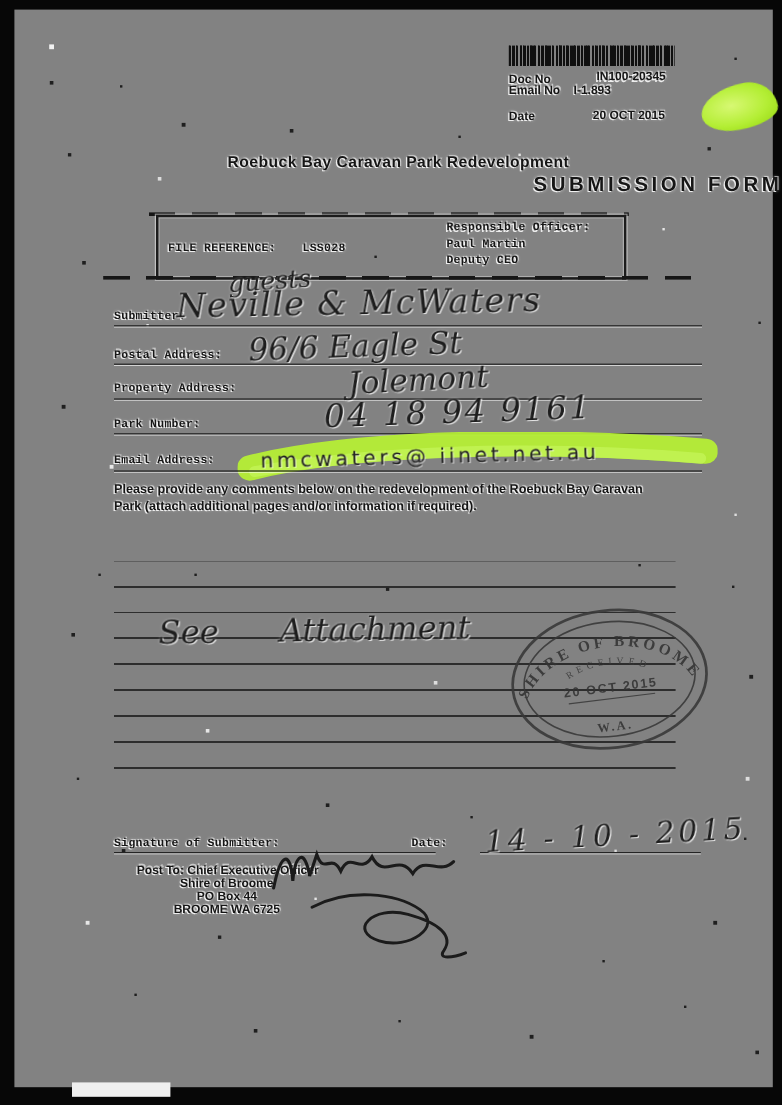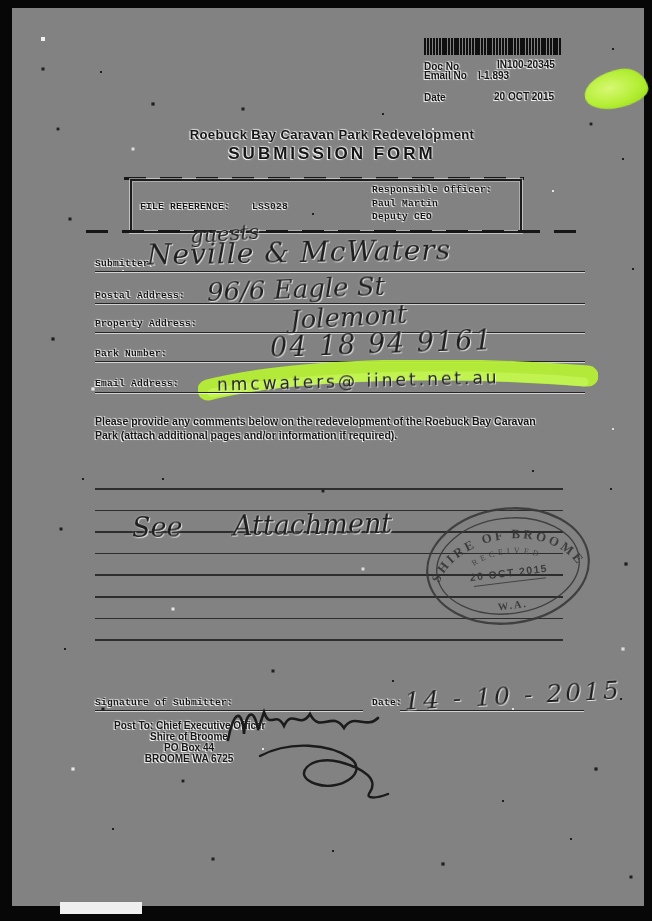--- a/index.html
+++ b/index.html
@@ -70,21 +70,21 @@
     <div class="abs barcode" style="left:412px;top:30px;width:138px;height:17px"></div>
     <div class="abs pr small" style="left:412px;top:53px">Doc No</div>
     <div class="abs pr small" style="left:485px;top:51px">IN100-20345</div>
     <div class="abs pr small" style="left:412px;top:62px">Email No</div>
     <div class="abs pr small" style="left:466px;top:62px">I-1.893</div>
     <div class="abs pr small" style="left:412px;top:84px">Date</div>
     <div class="abs pr small" style="left:482px;top:83px">20 OCT 2015</div>
     <div class="abs blob" style="left:572px;top:62px;width:64px;height:38px"></div>
 
     <div class="abs pr title1" style="left:0;top:119px;width:640px;text-align:center">Roebuck Bay Caravan Park Redevelopment</div>
-    <div class="abs pr title2" style="left:0;top:136px;width:640px;text-align:center">SUBMISSION FORM</div>
+    <div class="abs pr title2" style="left:0;top:136px;width:640px;text-align:right">SUBMISSION FORM</div>
 
     <div class="abs dashrule" style="left:112px;top:169px;width:400px"></div>
     <div class="abs refbox" style="left:118px;top:171px;width:388px;height:50px">
       <div class="abs pr lbl" style="left:8px;top:20px">
         <span>FILE REFERENCE:</span>
         <span style="margin-left:16px">LSS028</span>
       </div>
       <div class="abs pr lbl" style="left:240px;top:3px">Responsible Officer:</div>
       <div class="abs pr lbl" style="left:240px;top:17px">Paul Martin</div>
       <div class="abs pr lbl" style="left:240px;top:30px">Deputy CEO</div>
@@ -110,21 +110,21 @@
     <div class="abs fieldline" style="left:83px;top:353px;width:490px"></div>
 
     <svg class="abs" style="left:186px;top:352px" width="400" height="44" viewBox="0 0 400 44">
       <path d="M 10 30 C 90 10, 230 4, 390 16" stroke="#b5ee35" stroke-width="21" stroke-linecap="round" fill="none" opacity="0.95"></path>
       <path d="M 14 33 C 110 16, 250 10, 386 22" stroke="#c3f456" stroke-width="9" stroke-linecap="round" fill="none" opacity="0.8"></path>
     </svg>
     <div class="abs pr lbl" style="left:83px;top:370px">Email Address:</div>
     <div class="abs hand-print" style="left:205px;top:363px;font-size:17px;transform:rotate(-1.5deg)">nmcwaters@ iinet.net.au</div>
     <div class="abs fieldline" style="left:83px;top:384px;width:490px"></div>
 
-    <div class="abs pr" style="left:83px;top:406px;width:462px;font-size:10.5px;line-height:14px;white-space:normal">Please provide any comments below on the redevelopment of the Roebuck Bay Caravan Park (attach additional pages and/or information if required).</div>
+    <div class="abs pr" style="left:83px;top:393px;width:462px;font-size:10.5px;line-height:14px;white-space:normal">Please provide any comments below on the redevelopment of the Roebuck Bay Caravan Park (attach additional pages and/or information if required).</div>
 
     <div class="abs comment-lines" style="left:83px;top:460px;width:468px;height:176px"></div>
 
     <div class="abs hw" style="left:120px;top:502px;font-size:27px;word-spacing:42px;transform:rotate(-1deg)">See Attachment</div>
 
     <svg class="abs" style="left:408px;top:496px;transform:rotate(-7deg);opacity:.88" width="176" height="124" viewBox="0 0 180 130" xmlns="http://www.w3.org/2000/svg">
       <defs>
         <path id="arcTop" d="M 14 80 A 78 56 0 0 1 166 80"></path>
         <path id="arcIn" d="M 38 76 A 56 38 0 0 1 142 76"></path>
       </defs>
@@ -136,21 +136,21 @@
       <text font-family="Liberation Serif, serif" font-size="8.5" fill="#3a3a3a" letter-spacing="4">
         <textPath href="#arcIn" startOffset="50%" text-anchor="middle">RECEIVED</textPath>
       </text>
       <text x="90" y="76" text-anchor="middle" font-family="Liberation Sans, sans-serif" font-size="11" font-weight="bold" fill="#333" letter-spacing="1.5">20 OCT 2015</text>
       <line x1="52" y1="82" x2="128" y2="82" stroke="#3a3a3a" stroke-width="1"></line>
       <text x="90" y="110" text-anchor="middle" font-family="Liberation Serif, serif" font-size="11" font-weight="bold" fill="#333" letter-spacing="2">W.A.</text>
     </svg>
 
     <div class="abs pr lbl" style="left:83px;top:689px">Signature of Submitter:</div>
     <div class="abs fieldline" style="left:83px;top:702px;width:268px"></div>
-    <div class="abs pr lbl" style="left:360px;top:689px">Date:</div>
+    <div class="abs pr lbl" style="left:331px;top:689px">Date:</div>
     <div class="abs fieldline" style="left:388px;top:702px;width:184px"></div>
     <div class="abs hw" style="left:392px;top:673px;font-size:25px;letter-spacing:3px;transform:rotate(-3deg)">14 - 10 - 2015</div>
 
     <div class="abs" style="left:102px;top:712px;width:150px;text-align:center">
       <div class="pr small" style="text-align:left">Post To: Chief Executive Officer</div>
       <div class="pr small">Shire of Broome</div>
       <div class="pr small">PO Box 44</div>
       <div class="pr small">BROOME WA 6725</div>
     </div>
 

